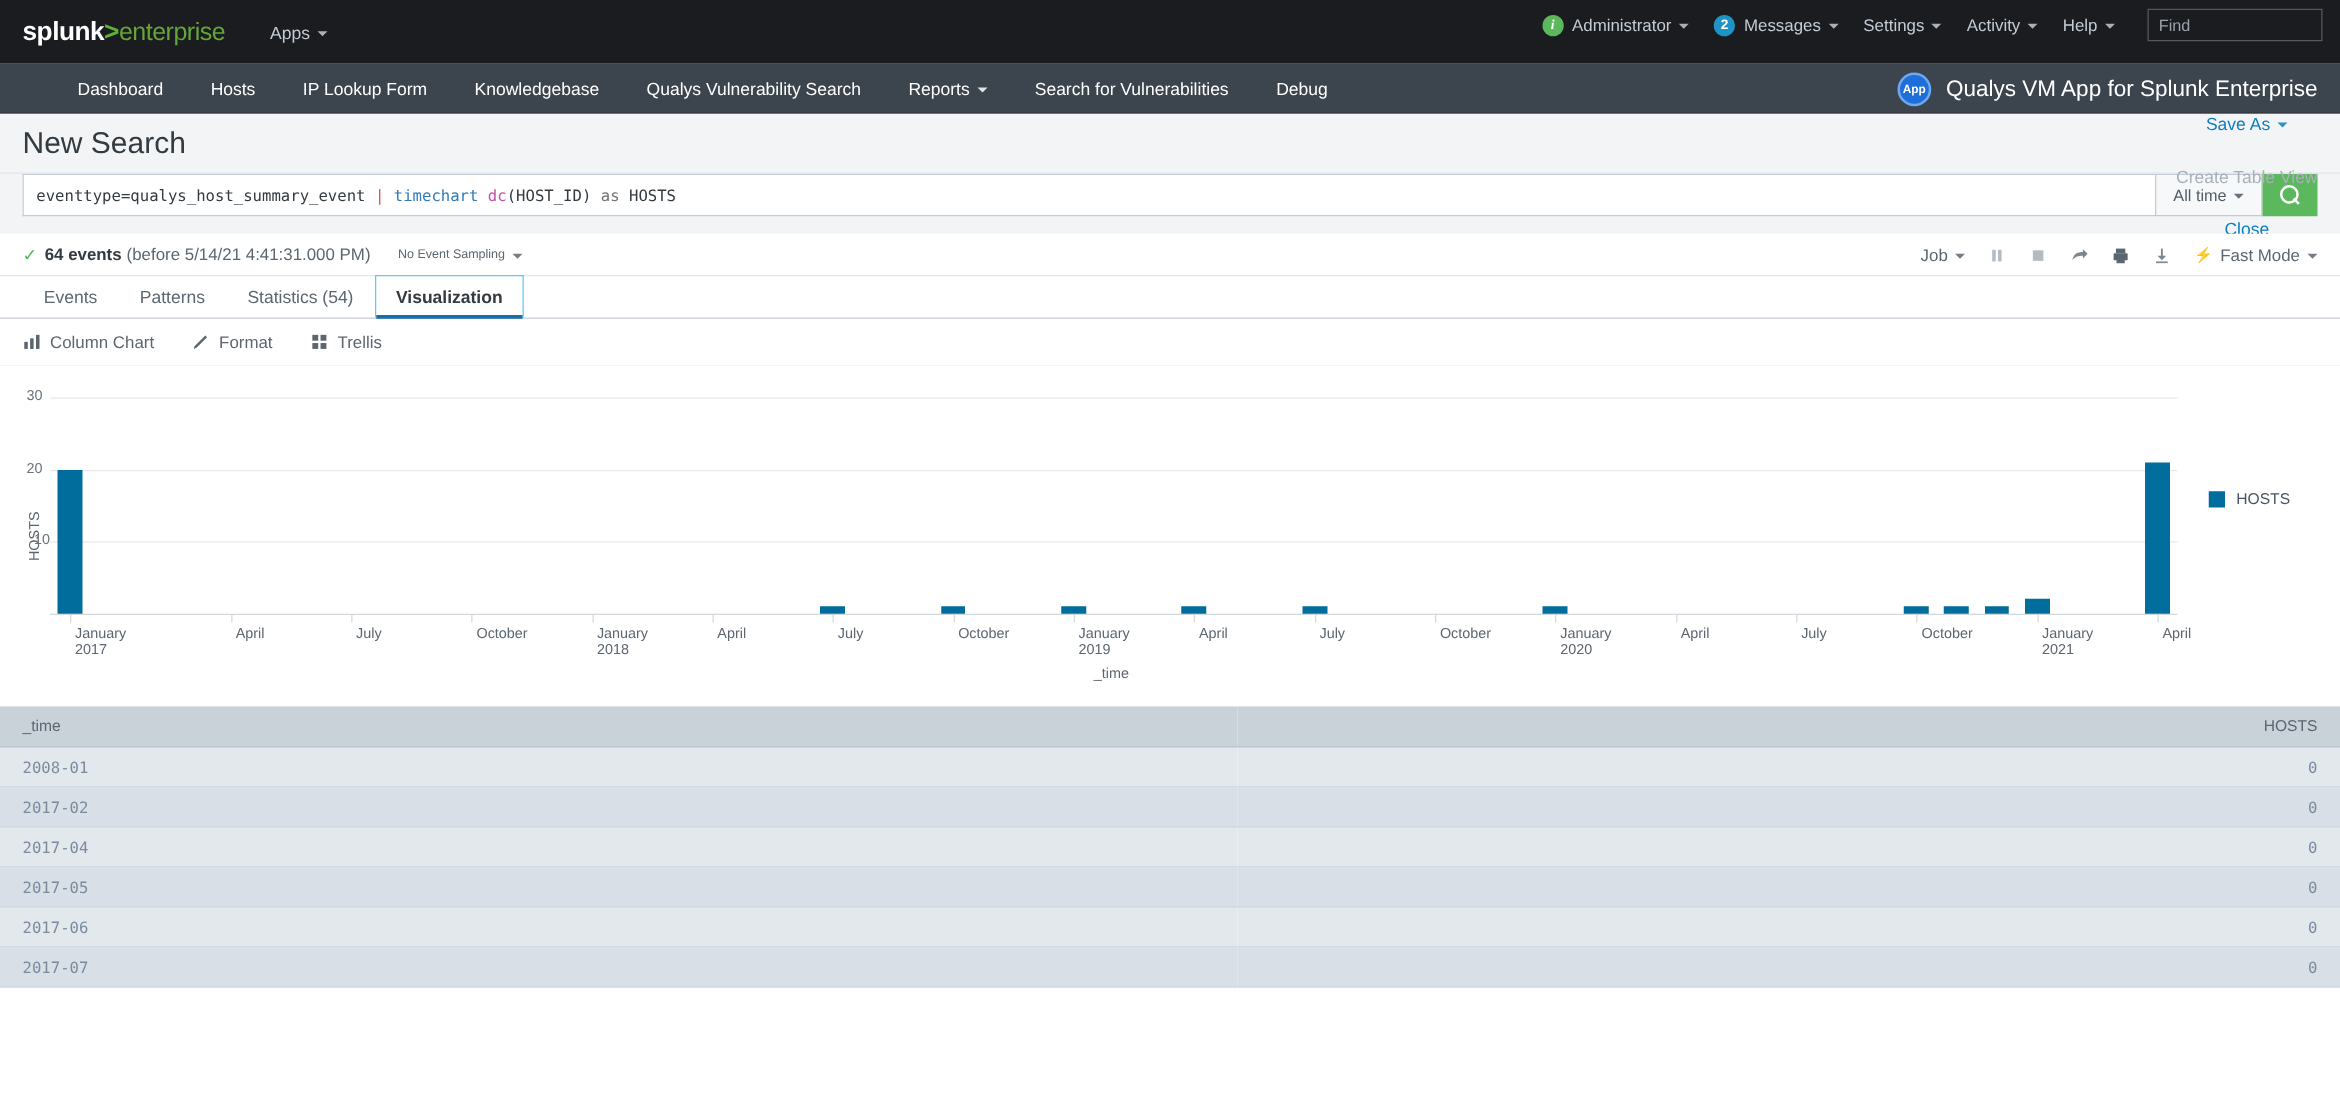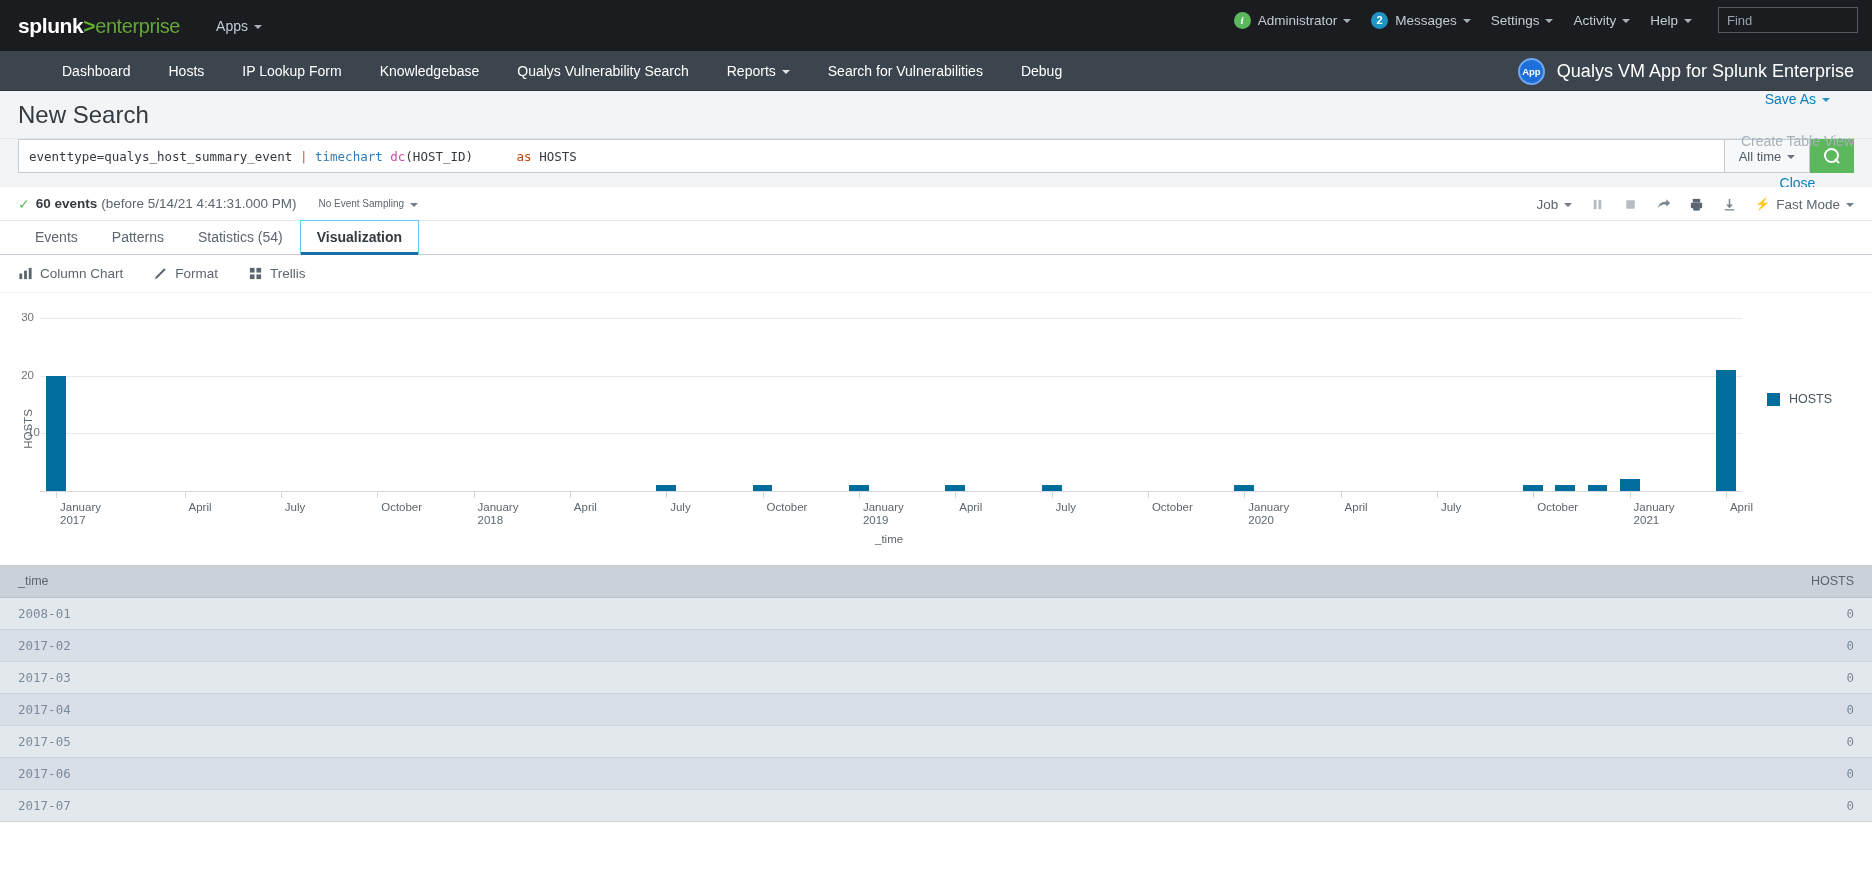--- a/index.html
+++ b/index.html
@@ -83,21 +83,21 @@
   .querybar { background: #f2f4f5; padding: 0 18px 14px 18px;
               display: flex; align-items: stretch; }
   .qinput { flex: 1; background: #fff; border: 1px solid #c3cbd4;
             border-right: none; height: 34px; display: flex;
             align-items: center; padding: 0 10px;
             font-family: "DejaVu Sans Mono", monospace; font-size: 12.5px;
             color: #333a40; overflow: hidden; white-space: nowrap; }
   .tok-pipe { color: #d6563c; }
   .tok-cmd { color: #337ab7; }
   .tok-fn  { color: #c94fa5; }
-  .tok-as  { color: #c2410c; margin-left: 36px; }
+  .tok-as  { color: #737373; }
   .timepick { width: 86px; background: #f7f8f9; border: 1px solid #c3cbd4;
               display: flex; align-items: center; justify-content: center;
               font-size: 13px; color: #4f5b66; cursor: pointer; height: 34px; }
   .searchbtn { width: 44px; background: #5cb85c; height: 34px;
                display: flex; align-items: center; justify-content: center;
                cursor: pointer; }
   .mag-w { width: 16px; height: 16px; position: relative; }
   .mag-w::before { content:""; position:absolute; width:11px; height:11px;
                  border:2px solid #fff; border-radius:50%; left:0; top:0; }
   .mag-w::after { content:""; position:absolute; width:6px; height:2px;
@@ -271,21 +271,21 @@
     <span>All time</span>
     <span class="caret"></span>
   </div>
   <div class="searchbtn">
     <span class="mag-w"></span>
   </div>
 </div>
 
 <div class="countbar">
   <span class="check">✓</span>
-  <span class="cnt-strong">60 events</span>
+  <span class="cnt-strong">64 events</span>
   <span class="cnt-soft">(before 5/14/21 4:41:31.000 PM)</span>
   <span class="sampling">
     <span>No Event Sampling</span>
     <span class="caret"></span>
   </span>
 
   <div class="job-actions">
     <span class="ja">
       <span>Job</span>
       <span class="caret"></span>
@@ -437,24 +437,20 @@
   <tbody id="stats-body">
       <tr>
         <td>2008-01</td>
         <td class="num">0</td>
       </tr>
       <tr>
         <td>2017-02</td>
         <td class="num">0</td>
       </tr>
       <tr>
-        <td>2017-03</td>
-        <td class="num">0</td>
-      </tr>
-      <tr>
         <td>2017-04</td>
         <td class="num">0</td>
       </tr>
       <tr>
         <td>2017-05</td>
         <td class="num">0</td>
       </tr>
       <tr>
         <td>2017-06</td>
         <td class="num">0</td>

